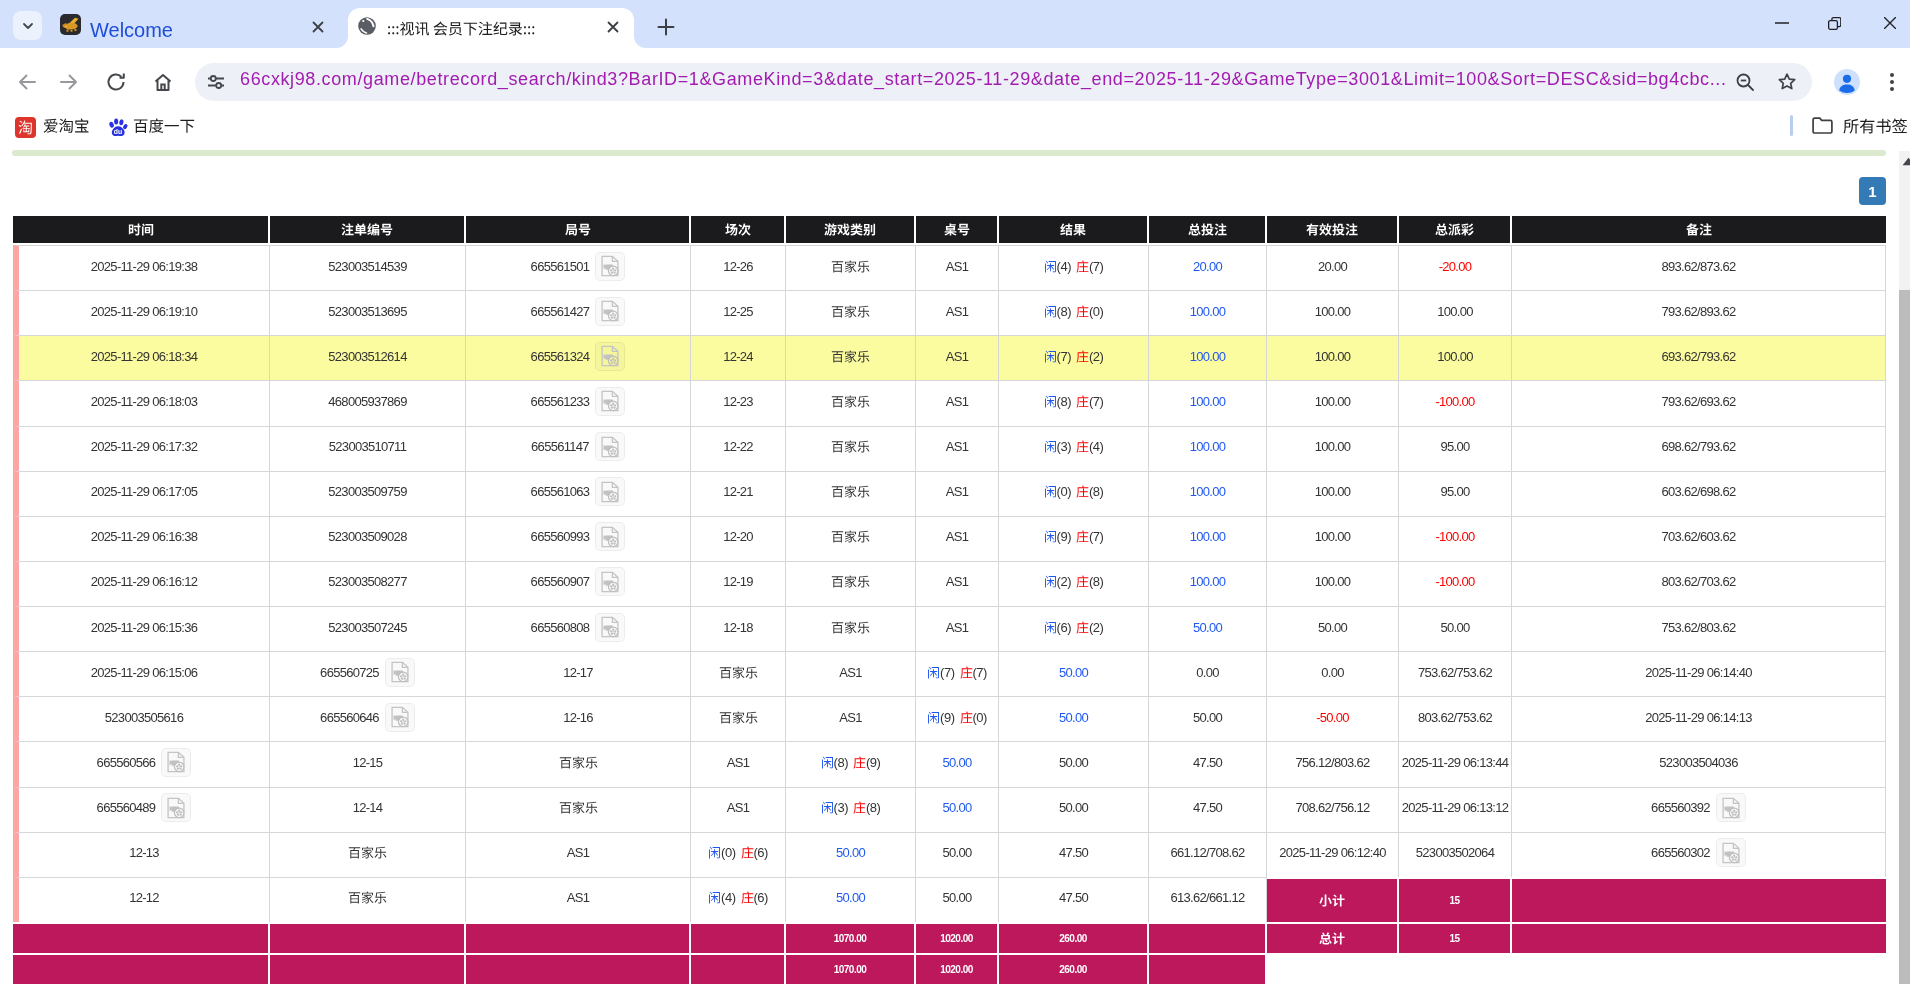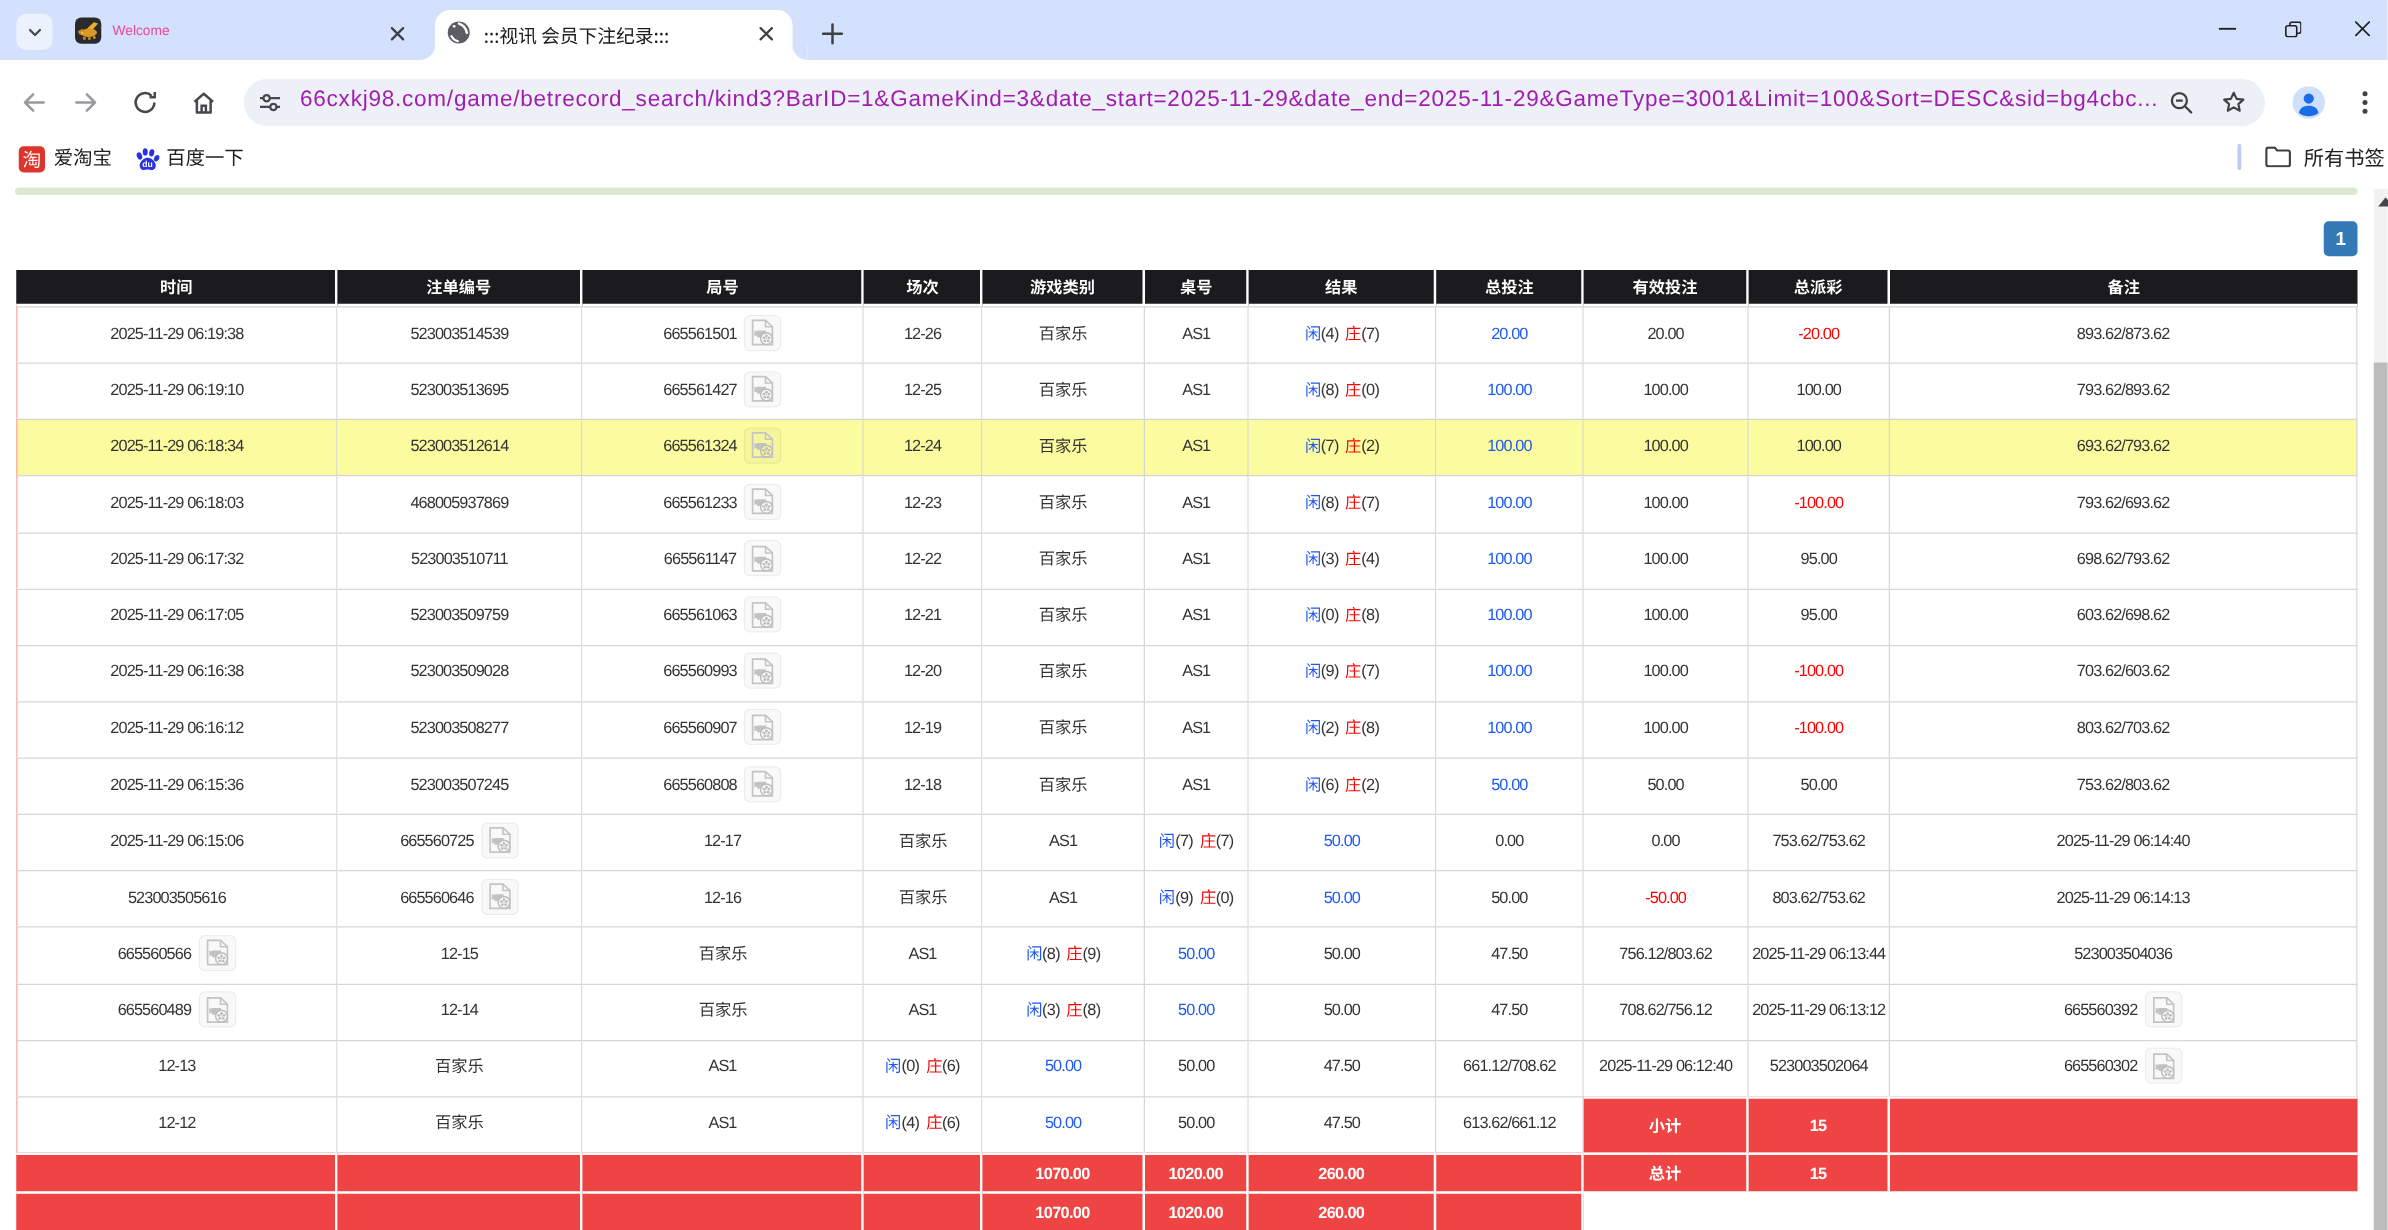--- a/index.html
+++ b/index.html
@@ -1,43 +1,43 @@
 <!DOCTYPE html>
 <html><head><meta charset="utf-8"><style>
 * { margin:0; padding:0; box-sizing:border-box; }
 html,body { width:1910px; height:984px; overflow:hidden; background:#fff;
   font-family:"Liberation Sans", sans-serif; }
 .abs { position:absolute; }
 #tabbar { position:absolute; left:0; top:0; width:1910px; height:48px; background:#d3e1fc; }
 #chev { position:absolute; left:13px; top:11px; width:29px; height:29px; border-radius:8px; background:#ebf1fd; display:flex; align-items:center; justify-content:center; }
-.tabtxt { position:absolute; font-size:11px; color:#ec4899; }
+.tabtxt { position:absolute; font-size:20px; color:#1d4ed8; }
 #activetab { position:absolute; left:348px; top:8px; width:286px; height:40px; background:#fff; border-radius:12px 12px 0 0; }
 .flare { position:absolute; width:12px; height:12px; top:36px; background:#fff; }
 .flare i { position:absolute; width:12px; height:12px; background:#d3e1fc; display:block; }
 #toolbar { position:absolute; left:0; top:48px; width:1910px; height:57px; background:#fff; }
 #pill { position:absolute; left:195px; top:63px; width:1617px; height:38px; border-radius:19px; background:#edf0f7; }
 #url { position:absolute; left:240px; top:51px; height:57px; display:flex; align-items:center; font-size:18px; color:#a21caf; white-space:nowrap; letter-spacing:0.62px; }
 #bookbar { position:absolute; left:0; top:105px; width:1910px; height:42px; background:#fff; }
 .bktxt { position:absolute; top:105px; height:42px; display:flex; align-items:center; }
 #greenbar { position:absolute; left:12px; top:150px; width:1874px; height:6px; background:#dbe9cf; border-radius:3px; }
 #pg1 { position:absolute; left:1859px; top:177px; width:27px; height:28px; background:#337ab7; border-radius:4px; color:#fff; font-weight:bold; font-size:15px; display:flex; align-items:center; justify-content:center; }
 #tbl { position:absolute; left:13px; top:216px; display:grid;
   grid-template-columns:257px 196px 225px 95px 130px 83px 150px 118px 132px 113px 374px;
   grid-template-rows:29px repeat(15, 45.13px) 31px 31px; }
 .th { background:#1b1b1d; border-right:2px solid #fff; border-bottom:2px solid #fff; display:flex; align-items:center; justify-content:center; }
 .th:nth-child(11n) { border-right:none; }
 .td { background:#fff; border-right:1px solid #d6d6d6; border-top:1px solid #d6d6d6; color:#333; font-size:13px; letter-spacing:-0.7px; display:flex; align-items:center; justify-content:center; padding-bottom:4px; }
-.td:nth-child(11n+1) { border-left:1px solid #fca5a5; }
+.td:nth-child(11n+1) { border-left:6px solid #fca5a5; }
 .td.yl { background:#fbfba0; }
 .td.red { color:#f00; }
 .td.blue { color:#1f5af0; }
 .rs span { letter-spacing:-0.5px; }
 .sp { width:5px; }
 .vbtn { width:30px; height:29px; margin-left:6px; background:rgba(0,0,0,0.025); border:1px solid rgba(0,0,0,0.055); border-radius:5px; display:inline-flex; align-items:center; justify-content:center; }
-.ts { background:#ef4444; border-right:2px solid #fff; border-top:2px solid #fff; color:#fff; font-weight:bold; font-size:13px; letter-spacing:-0.5px; display:flex; align-items:center; justify-content:center; }
+.ts { background:#be185d; border-right:2px solid #fff; border-top:2px solid #fff; color:#fff; font-weight:bold; font-size:10px; letter-spacing:-0.5px; display:flex; align-items:center; justify-content:center; }
 .ts:nth-child(11n) { border-right:none; }
 #sbar { position:absolute; left:1899px; top:151px; width:11px; height:833px; background:#f2f2f2; }
 #sthumb { position:absolute; left:1899px; top:290px; width:11px; height:694px; background:#bcbcbc; }
 svg { display:inline-block; }
 </style></head>
 <body>
 <svg width="0" height="0" style="position:absolute">
     <defs>
       <g id="bjl">
         <path d="M177 -563V81H253V16H759V81H837V-563H497C510 -608 524 -662 536 -713H937V-786H64V-713H449C442 -663 431 -607 420 -563ZM253 -241H759V-54H253ZM253 -310V-493H759V-310ZM1423 -824C1436 -802 1450 -775 1461 -750H1084V-544H1157V-682H1846V-544H1923V-750H1551C1539 -780 1519 -817 1501 -847ZM1790 -481C1734 -429 1647 -363 1571 -313C1548 -368 1514 -421 1467 -467C1492 -484 1516 -501 1537 -520H1789V-586H1209V-520H1438C1342 -456 1205 -405 1080 -374C1093 -360 1114 -329 1121 -315C1217 -343 1321 -383 1411 -433C1430 -415 1446 -395 1460 -374C1373 -310 1204 -238 1078 -207C1091 -191 1108 -165 1116 -148C1236 -185 1391 -256 1489 -324C1501 -300 1510 -277 1516 -254C1416 -163 1221 -69 1061 -32C1076 -15 1092 13 1100 32C1244 -12 1416 -95 1530 -182C1539 -101 1521 -33 1491 -10C1473 7 1454 10 1427 10C1406 10 1372 9 1336 5C1348 26 1355 56 1356 76C1388 77 1420 78 1441 78C1487 78 1513 70 1545 43C1601 1 1625 -124 1591 -253L1639 -282C1693 -136 1788 -20 1916 38C1927 18 1949 -9 1966 -23C1840 -73 1744 -186 1697 -319C1752 -355 1806 -395 1852 -432ZM2236 -278C2187 -189 2109 -94 2038 -32C2056 -20 2086 4 2100 17C2169 -52 2253 -158 2309 -254ZM2692 -247C2765 -167 2851 -55 2891 14L2960 -22C2919 -90 2829 -198 2757 -277ZM2129 -351C2139 -360 2180 -364 2247 -364H2482V-18C2482 -2 2475 3 2458 4C2441 4 2382 5 2318 3C2329 24 2341 57 2345 78C2431 78 2482 77 2515 64C2547 52 2558 30 2558 -18V-364H2924L2925 -440H2558V-641H2482V-440H2201C2219 -515 2237 -609 2245 -698C2462 -703 2716 -723 2875 -763L2832 -829C2679 -789 2398 -770 2171 -764C2169 -648 2143 -519 2135 -486C2126 -450 2117 -427 2104 -422C2112 -403 2125 -367 2129 -351Z"></path>

